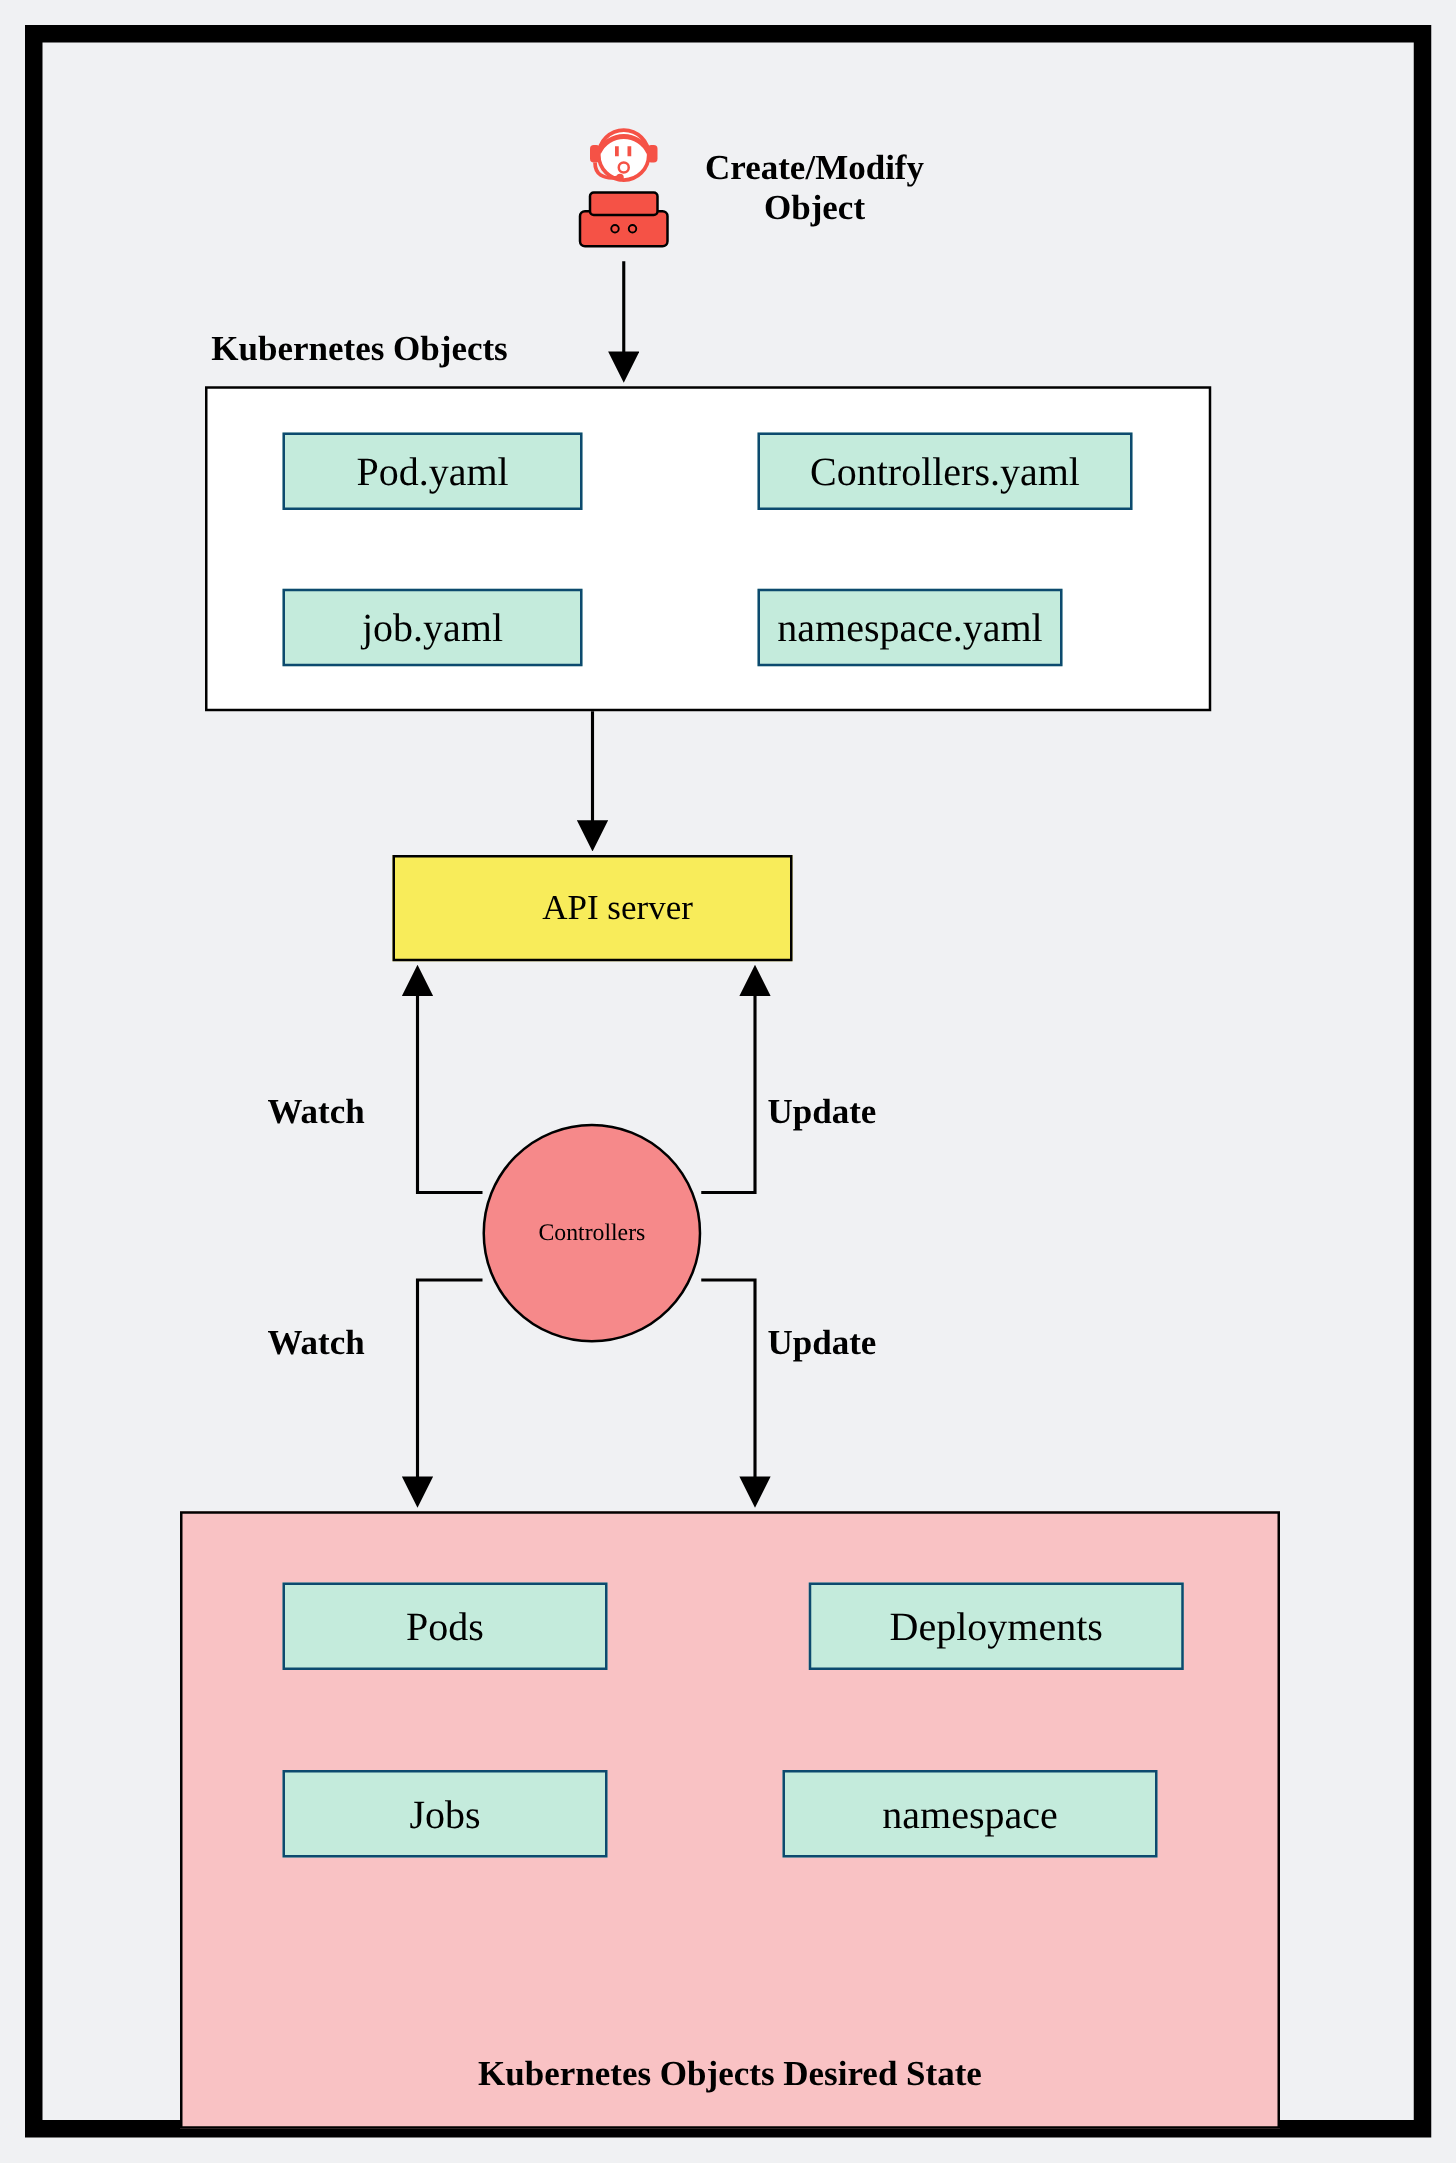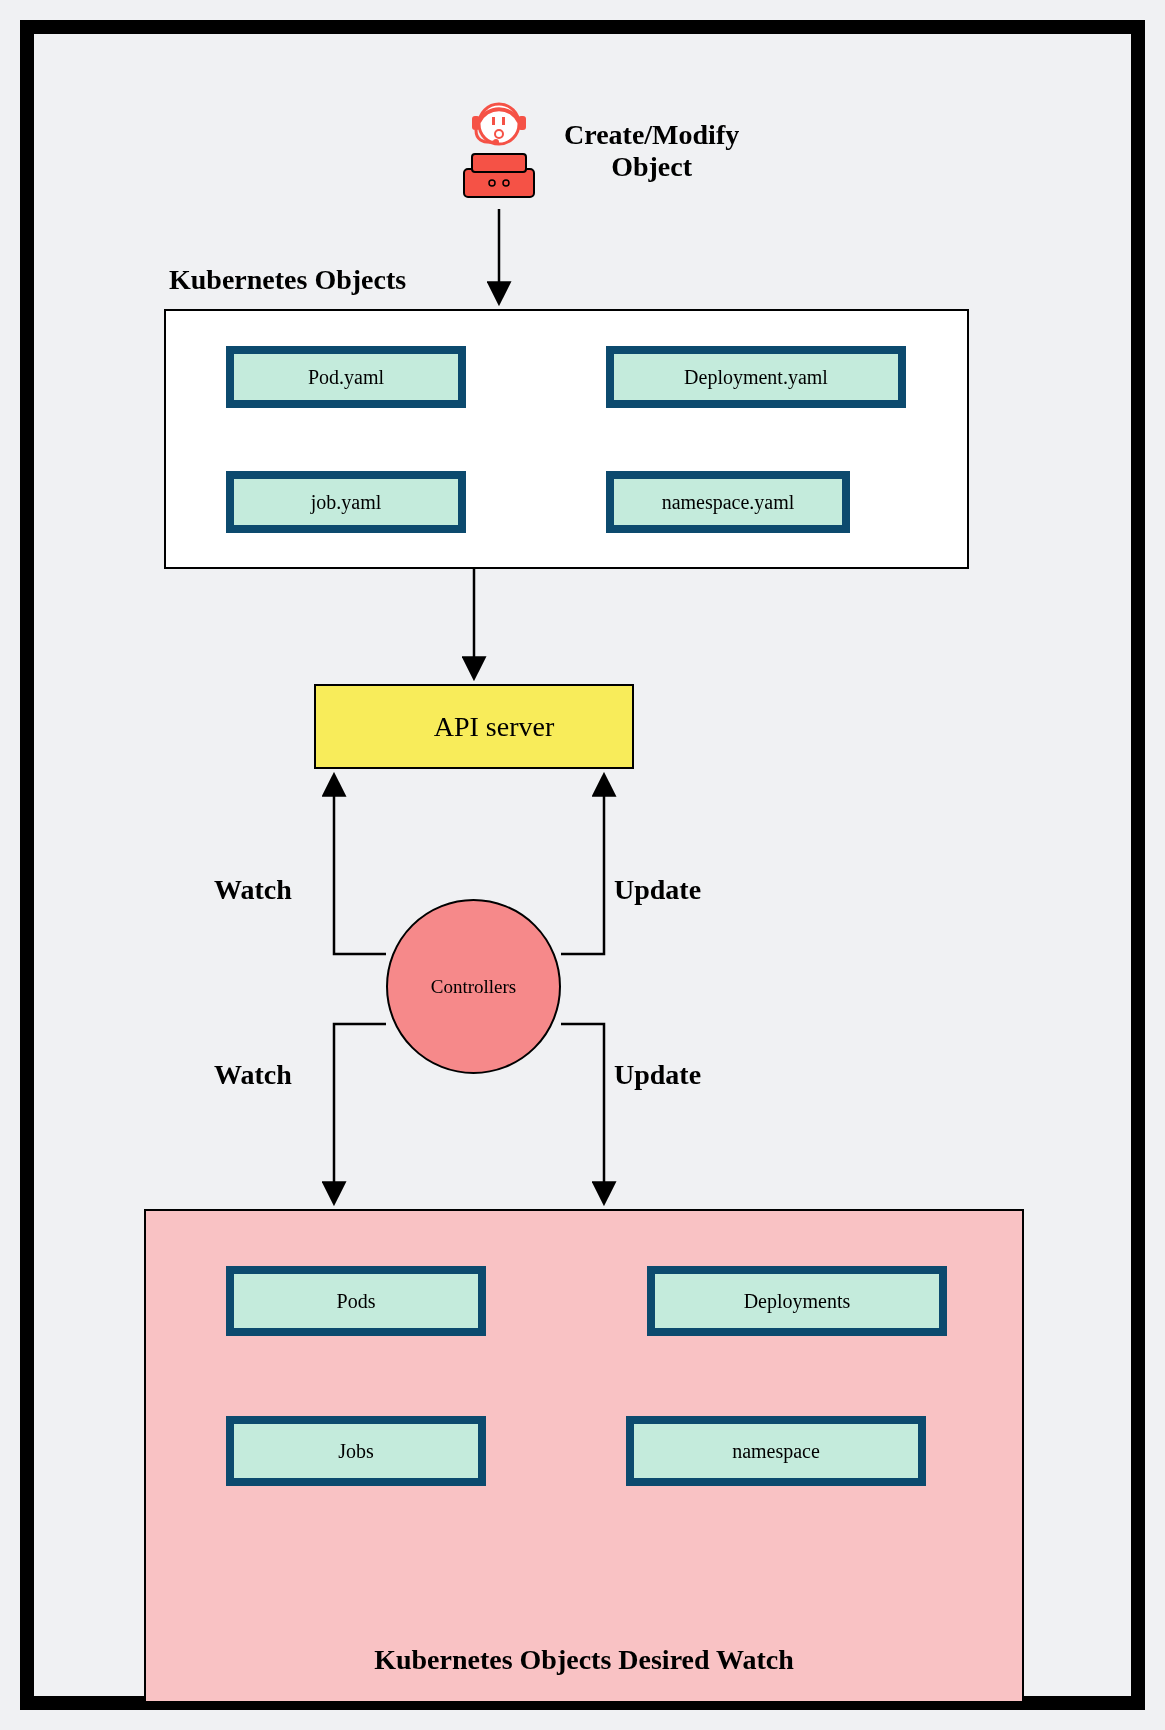--- a/index.html
+++ b/index.html
@@ -32,26 +32,26 @@
     white-space: pre;
     text-align: center;
     font-weight: bold;
   }
   .box {
     position: absolute;
     border: 2px solid #000;
   }
   .tile {
     position: absolute;
-    border: 8px solid #0c4a6e;
+    border: 2px solid #0c4a6e;
     background: #c4ebdc;
     display: flex;
     align-items: center;
     justify-content: center;
-    font-size: 20px;
+    font-size: 32px;
   }
   .api {
     background: #f8ec5a;
     border: 2px solid #000;
     display:flex; align-items:center; justify-content:center;
     font-size:28px;
     padding-left:40px;
   }
   .circle {
     position:absolute;
@@ -97,40 +97,40 @@
         <circle cx="45" cy="50" r="4" fill="none" stroke="#f55246" stroke-width="2"></circle>
       </svg>
     </div>
 
     <div class="label" style="left:530px; top:85px;">Create/Modify
 Object</div>
 
     <div class="label" style="left:135px; top:230px;">Kubernetes Objects</div>
     <div class="box" style="left:130px; top:275px; width:805px; height:260px; background:#fff;">
       <div class="tile" style="left:60px; top:35px; width:240px; height:62px;">Pod.yaml</div>
-      <div class="tile" style="left:440px; top:35px; width:300px; height:62px;">Deployment.yaml</div>
+      <div class="tile" style="left:440px; top:35px; width:300px; height:62px;">Controllers.yaml</div>
       <div class="tile" style="left:60px; top:160px; width:240px; height:62px;">job.yaml</div>
       <div class="tile" style="left:440px; top:160px; width:244px; height:62px;">namespace.yaml</div>
     </div>
 
     <div class="box api" style="left:280px; top:650px; width:320px; height:85px;">API server</div>
 
     <div class="circle" style="left:352px; top:865px; width:175px; height:175px;">Controllers</div>
 
     <div class="label" style="left:180px; top:840px;">Watch</div>
     <div class="label" style="left:580px; top:840px;">Update</div>
     <div class="label" style="left:180px; top:1025px;">Watch</div>
     <div class="label" style="left:580px; top:1025px;">Update</div>
 
     <div class="box pinkbox" style="left:110px; top:1175px; width:880px; height:494px;">
       <div class="tile" style="left:80px; top:55px; width:260px; height:70px;">Pods</div>
       <div class="tile" style="left:480px; top:55px; width:300px; height:70px;margin-left:21px;">Deployments</div>
       <div class="tile" style="left:80px; top:205px; width:260px; height:70px;">Jobs</div>
       <div class="tile" style="left:480px; top:205px; width:300px; height:70px;">namespace</div>
-      <div class="label" style="left:0; right:0; bottom:25px; text-align:center; position:absolute; white-space:normal;">Kubernetes Objects Desired Watch</div>
+      <div class="label" style="left:0; right:0; bottom:25px; text-align:center; position:absolute; white-space:normal;">Kubernetes Objects Desired State</div>
     </div>
 
     <svg class="arrows" viewBox="0 0 1097 1662">
       <defs>
         <marker id="ah" viewBox="0 0 12 12" refX="10" refY="6" markerWidth="10" markerHeight="10" orient="auto-start-reverse">
           <path d="M0 0 L12 6 L0 12 z" fill="#000"></path>
         </marker>
       </defs>
 
       <line x1="465" y1="175" x2="465" y2="268" stroke="#000" stroke-width="2.5" marker-end="url(#ah)"></line>

